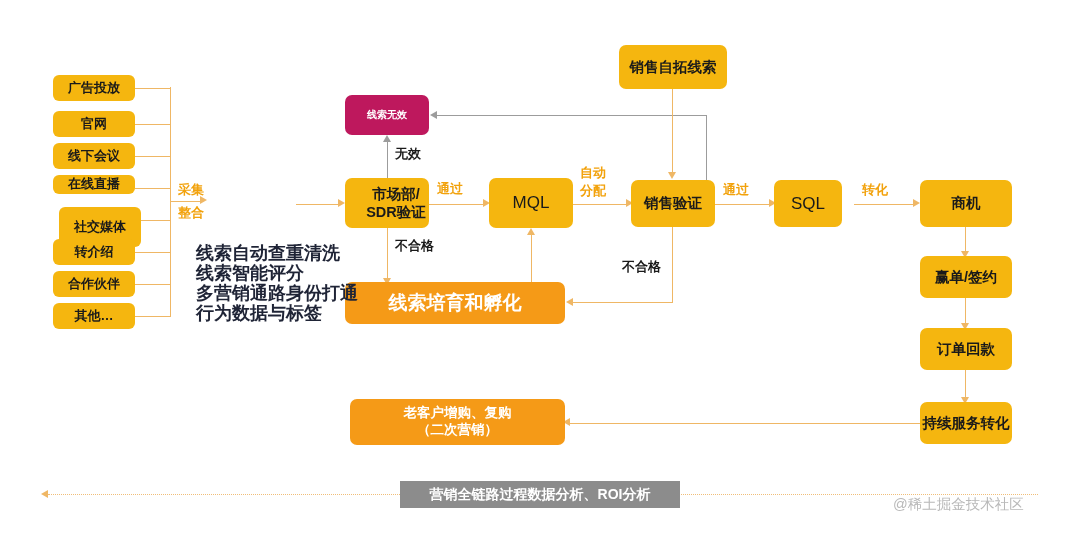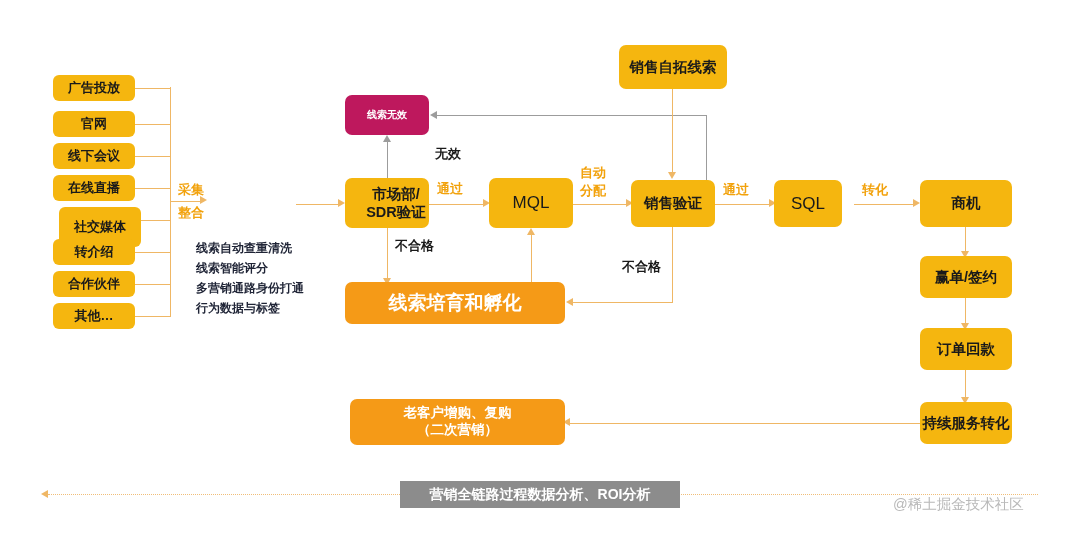--- a/index.html
+++ b/index.html
@@ -89,21 +89,21 @@
     font-weight: bold;
     line-height: 1.2;
     text-align: center;
     z-index: 6;
     white-space: nowrap;
   }
   .lbl-orange { color: #F2A20C; }
   .lbl-dark { color: #1a1a1a; }
   .note {
     position: absolute;
-    font-size: 12px;
+    font-size: 18px;
     color: #1f2436;
     line-height: 1.62;
     font-weight: bold;
     z-index: 6;
     white-space: nowrap;
   }
   .line {
     position: absolute;
     background: #EFB765;
     z-index: 1;
@@ -164,21 +164,21 @@
   }
 </style>
 </head>
 <body>
 
 <div id="canvas">
 
   <div class="node src-node" style="left:53px; top:75px; width:82px; height:26px;">广告投放</div>
   <div class="node src-node" style="left:53px; top:111px; width:82px; height:26px;">官网</div>
   <div class="node src-node" style="left:53px; top:143px; width:82px; height:26px;">线下会议</div>
-  <div class="node src-node" style="left:53px; top:175px; width:82px; height:26px;">在线直播</div>
+  <div class="node src-node" style="left:53px; top:175px; width:82px; height:19px;">在线直播</div>
   <div class="node src-node" style="left:59px; top:207px; width:82px; height:40px;">社交媒体</div>
   <div class="node src-node" style="left:53px; top:239px; width:82px; height:26px;">转介绍</div>
   <div class="node src-node" style="left:53px; top:271px; width:82px; height:26px;">合作伙伴</div>
   <div class="node src-node" style="left:53px; top:303px; width:82px; height:26px;">其他…</div>
 
   <div class="line h" style="left:135px; top:87.5px;  width:36px;"></div>
   <div class="line h" style="left:135px; top:123.5px; width:36px;"></div>
   <div class="line h" style="left:135px; top:155.5px; width:36px;"></div>
   <div class="line h" style="left:135px; top:187.5px; width:36px;"></div>
   <div class="line h" style="left:135px; top:219.5px; width:36px;"></div>
@@ -200,21 +200,21 @@
   <div class="note" style="left:196px; top:279px;">多营销通路身份打通</div>
   <div class="note" style="left:196px; top:299px;">行为数据与标签</div>
 
   <div class="line h" style="left:296px; top:203.5px; width:44px;"></div>
   <div class="arrow ar-right" style="left:338px; top:199px;"></div>
 
   <div class="node gray-node" style="left:345px; top:95px; width:84px; height:40px;">线索无效</div>
 
   <div class="line v gline" style="left:387px; top:140px; height:38px;"></div>
   <div class="arrow ar-up ar-gray-up" style="left:382.5px; top:135px;"></div>
-  <div class="edge-label lbl-dark" style="left:395px; top:146px;margin-left:40px;">无效</div>
+  <div class="edge-label lbl-dark" style="left:395px; top:146px;">无效</div>
 
   <div class="line v gline" style="left:706px; top:115px; height:68px;"></div>
   <div class="line h gline" style="left:437px; top:115px; width:270px;"></div>
   <div class="arrow ar-left ar-gray-left" style="left:430px; top:110.5px;"></div>
 
   <div class="node proc-node" style="left:345px; top:178px; width:84px; height:50px; flex-direction:column;padding-left:18px;">
     <span>市场部/</span>
     <span>SDR验证</span>
   </div>
 

